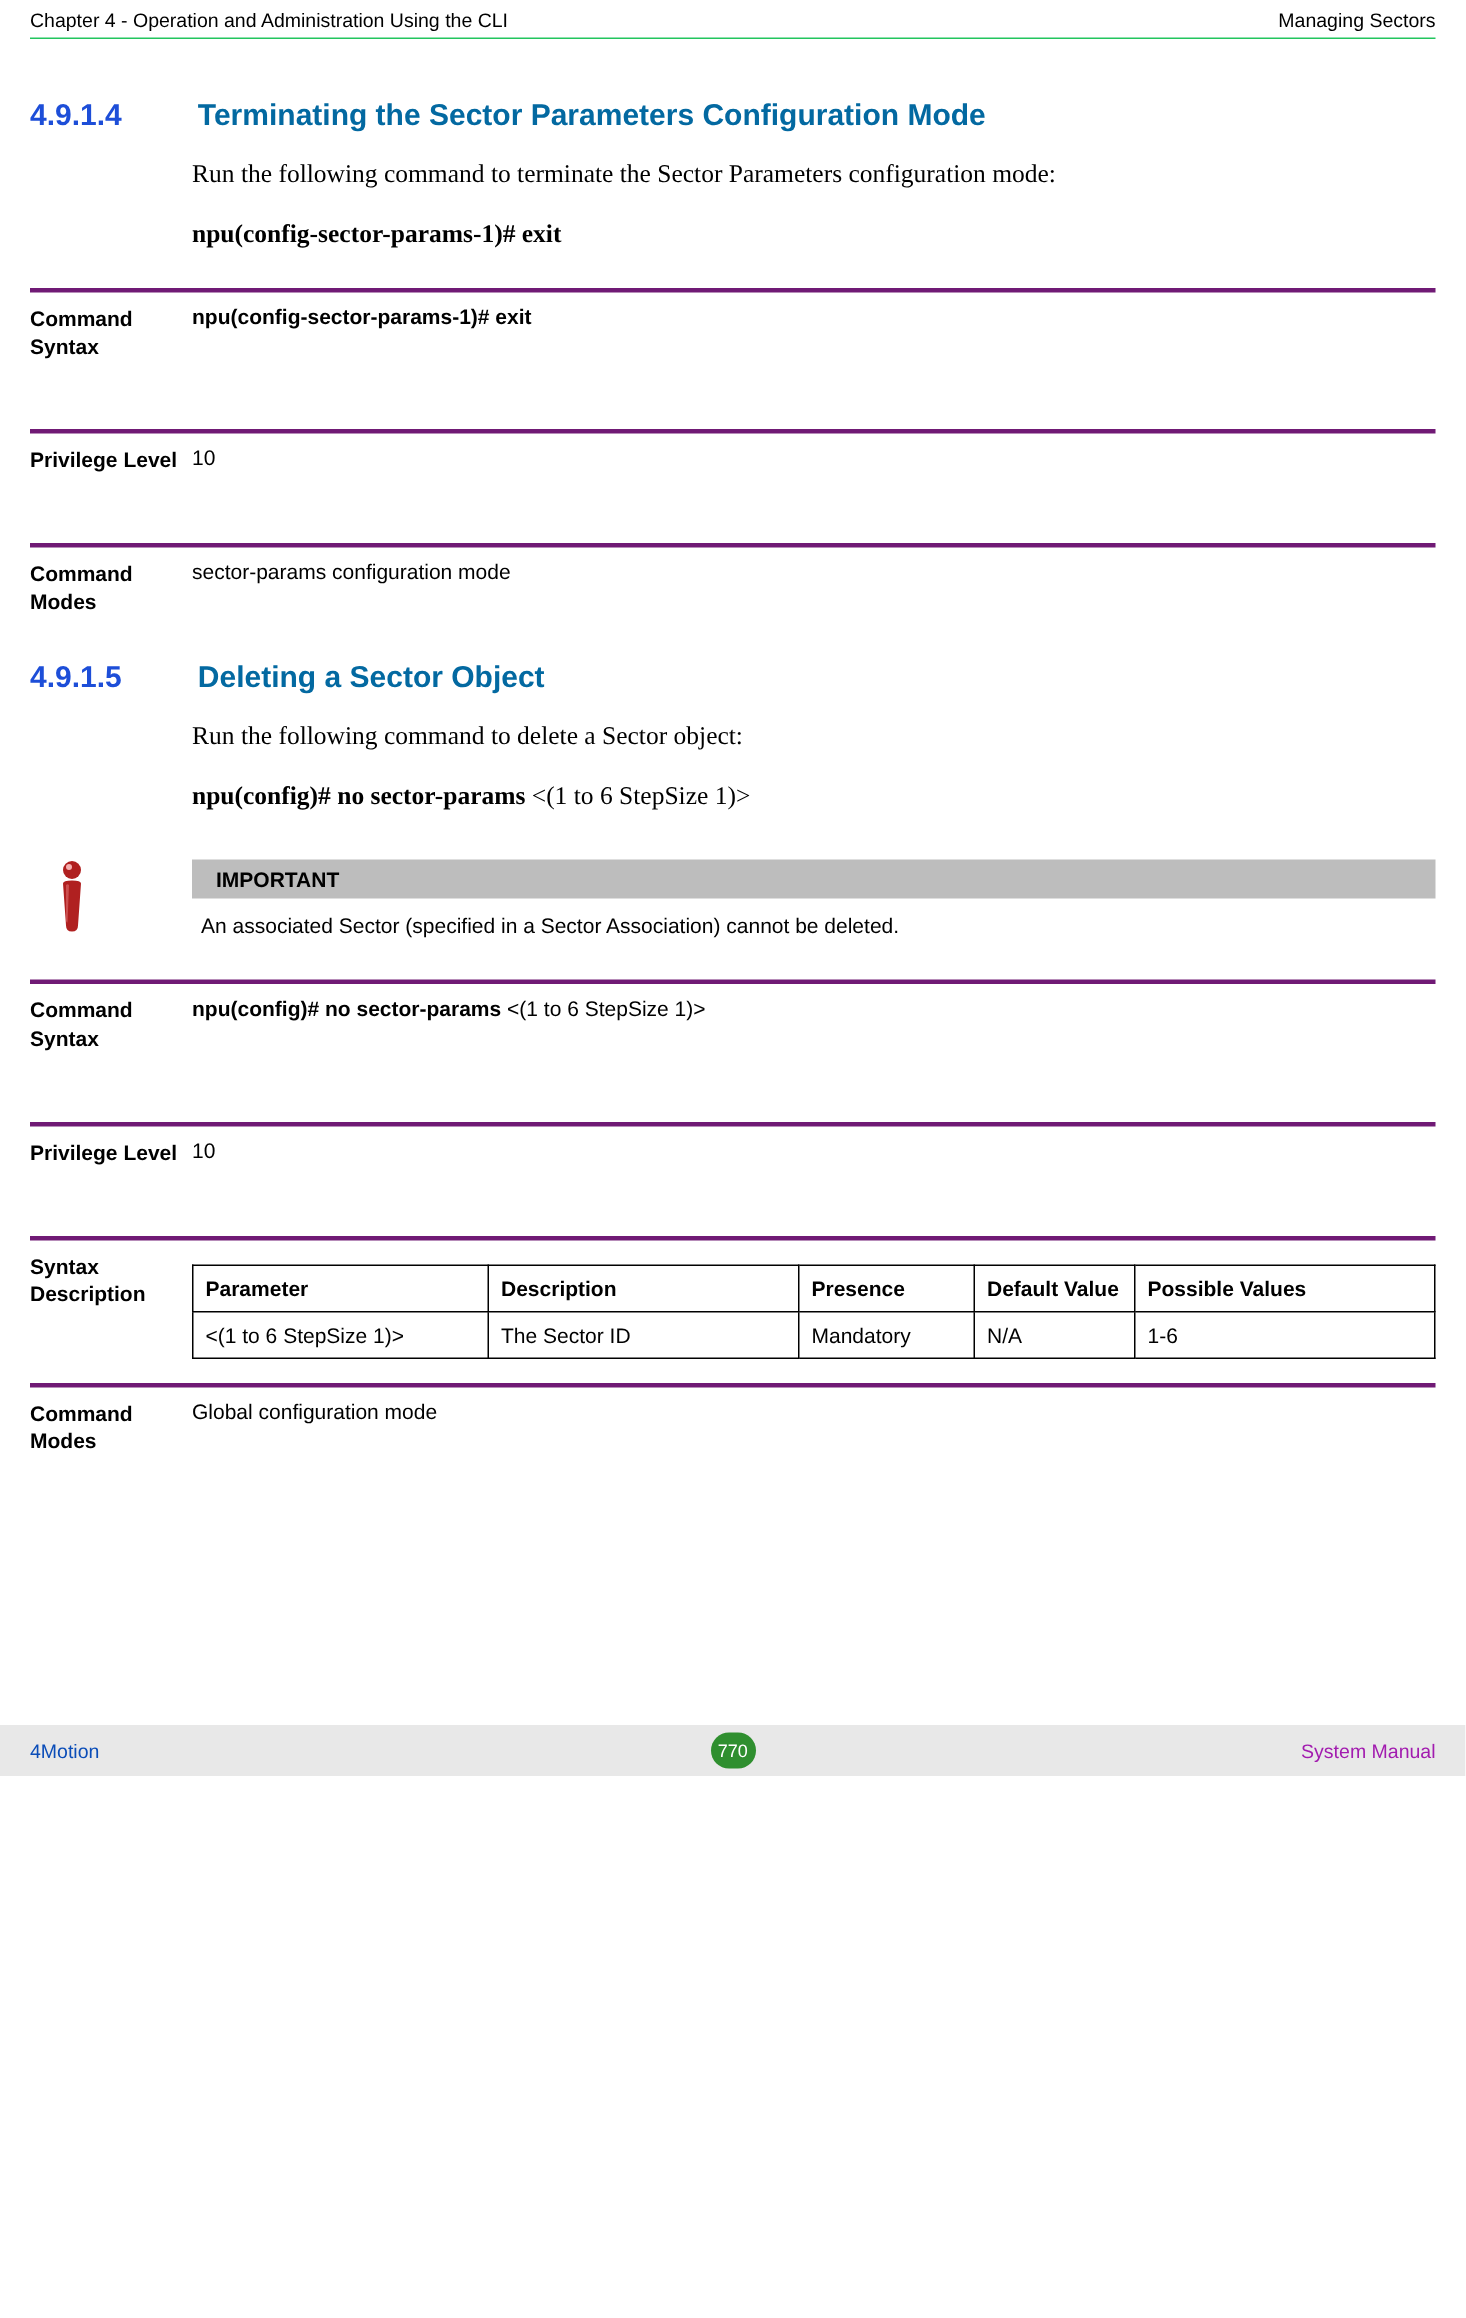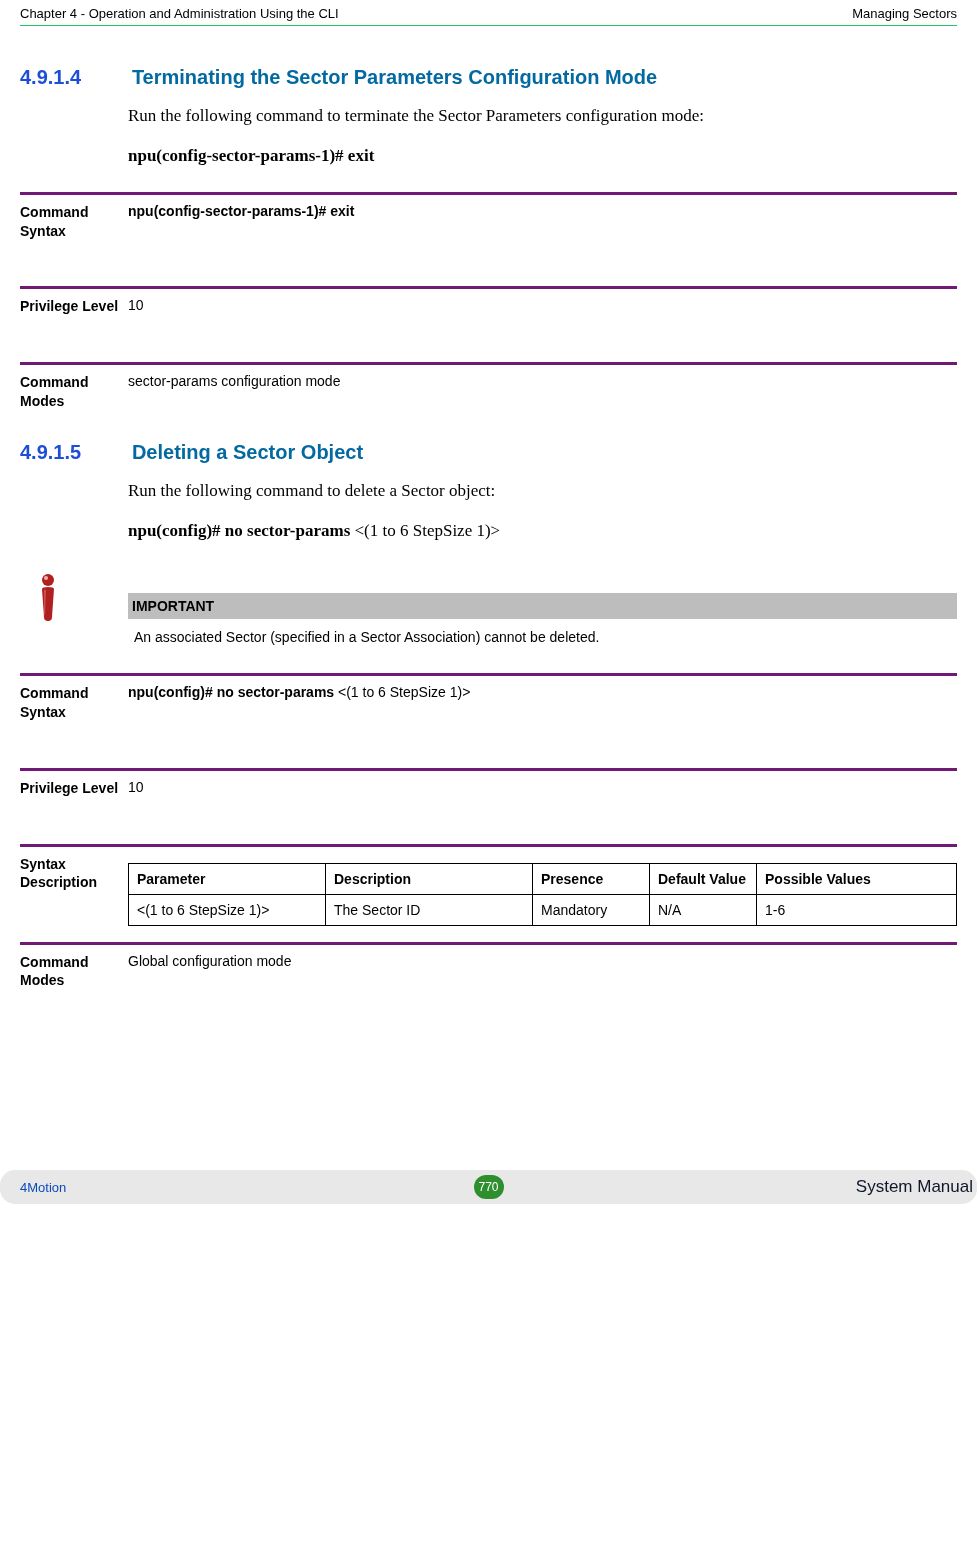--- a/index.html
+++ b/index.html
@@ -80,22 +80,21 @@
     flex: 0 0 94px;
     padding-left:14px;
   }
   .important-content {
     flex: 1;
   }
   .important-title {
     background: #bdbdbd;
     font-weight: bold;
     font-size: 14px;
-    padding: 5px 4px;
-    margin-top: 20px;
+    padding: 5px 16px;
   }
   .important-text {
     font-size: 14px;
     padding: 10px 6px 6px 6px;
   }
   .i-svg {
     width: 28px;
     height: 50px;
   }
   table.param-table {
@@ -115,31 +114,30 @@
   }
   .footer-bar {
     margin-top: 180px;
     background: #e8e8e8;
     padding: 0;
     display: flex;
     align-items: center;
     justify-content: space-between;
     height: 34px;
     position: relative;
-    border-radius: 15px;
   }
   .footer-left {
     color: #0b4db8;
     font-size: 13px;
     padding-left: 20px;
   }
   .footer-right {
-    color: #0f172a;
-    font-size: 17px;
-    padding-right: 4px;
+    color: #a21caf;
+    font-size: 13px;
+    padding-right: 20px;
   }
   .footer-center {
     position: absolute;
     left: 50%;
     transform: translateX(-50%);
     background: #2f8f2f;
     color: #fff;
     width: 30px;
     height: 24px;
     border-radius: 12px;

